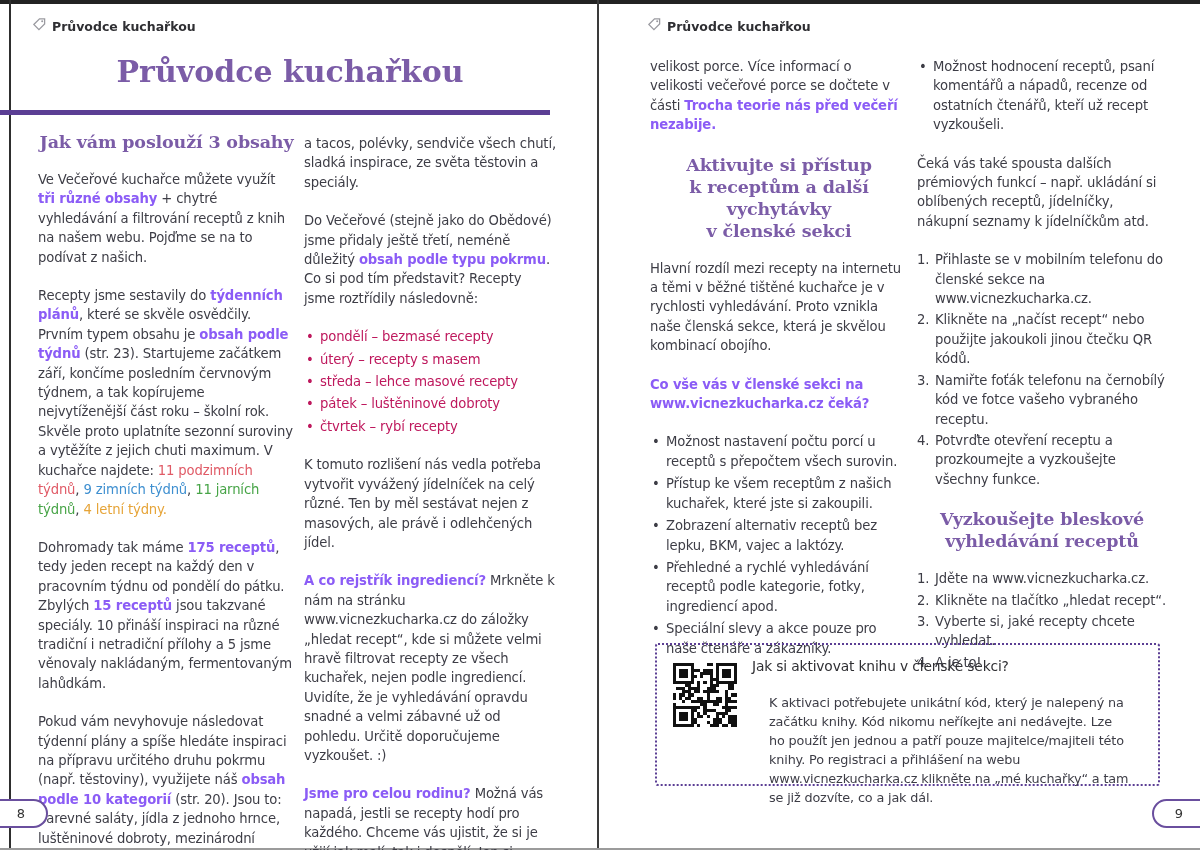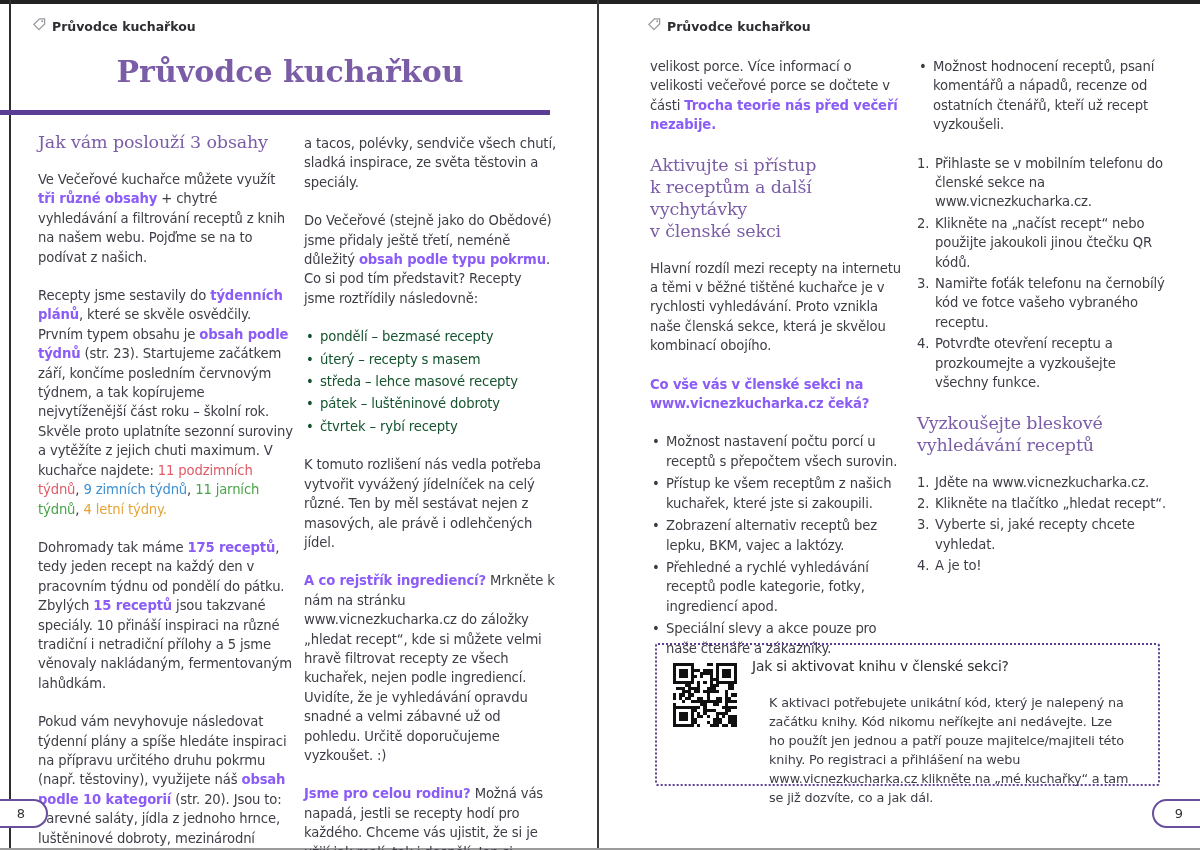--- a/index.html
+++ b/index.html
@@ -18,32 +18,32 @@
   #lp-header{left:33px}
   #rp-header{left:648px}
   .tag-ico{flex:0 0 auto;display:inline-block}
 
   .doc-title{position:absolute;top:54px;left:30px;width:520px;text-align:center;
     font-family:"DejaVu Serif","Liberation Serif",serif;font-weight:700;font-size:30px;color:#7b5ca7}
   .title-rule{position:absolute;top:110px;left:0;width:550px;height:5px;background:#5b3e94}
 
   .col{position:absolute;font-size:13.2px;line-height:19.4px;letter-spacing:-0.15px}
   .col p{margin:0 0 19px 0}
-  .sec{font-family:"DejaVu Serif","Liberation Serif",serif;font-weight:400;
-    font-size:17.5px;line-height:22px;color:#7b5ca7;margin:0 0 17px 0}
+  .sec{font-family:"DejaVu Serif","Liberation Serif",serif;font-weight:700;
+    font-size:17.5px;line-height:22px;color:#7b5ca7;text-align:center;margin:0 0 17px 0}
   .b{font-weight:700;color:#8b5cf6}
   .u{}
 
   #lp-col1{left:38px;top:131px;width:257px}
   #lp-col2{left:304px;top:134px;width:252px}
   #rp-col1{left:650px;top:57px;width:258px}
   #rp-col2{left:917px;top:57px;width:250px}
 
   ul.purple,ul.dark{list-style:none;margin:0 0 19px 0;padding:0}
-  ul.purple{color:#14532d}
+  ul.purple{color:#be185d}
   ul.purple li,ul.dark li{padding-left:16px;position:relative;margin-bottom:3px}
   ul.purple li::before,ul.dark li::before{content:"\2022";position:absolute;left:2px}
   ol.steps{list-style:none;margin:0 0 19px 0;padding:0;counter-reset:li}
   ol.steps li{counter-increment:li;padding-left:18px;position:relative;margin-bottom:2px}
   ol.steps li::before{content:counter(li) ".";position:absolute;left:0}
 
   .badge{position:absolute;background:#fff;border:2px solid #6a4f9e;font-size:13px;color:#333;
     width:50px;height:25px;line-height:25px;text-align:center;z-index:3}
   #badge-8{left:-6px;top:799px;border-radius:0 15px 15px 0}
   #badge-9{right:-6px;top:799px;border-radius:15px 0 0 15px}
@@ -119,20 +119,21 @@
       <li>Zobrazení alternativ receptů bez lepku, BKM, vajec a laktózy.</li>
       <li>Přehledné a rychlé vyhledávání receptů podle kategorie, fotky, ingrediencí apod.</li>
       <li>Speciální slevy a akce pouze pro naše čtenáře a zákazníky.</li>
     </ul>
 </div>
 
 <div class="col" id="rp-col2">
   <ul class="dark">
       <li>Možnost hodnocení receptů, psaní komentářů a nápadů, recenze od ostatních čtenářů, kteří už recept vyzkoušeli.</li>
     </ul>
+  <p><span>Čeká vás také spousta dalších prémiových funkcí – např. ukládání si oblíbených receptů, jídelníčky, nákupní seznamy k jídelníčkům atd.</span></p>
   <ol class="steps">
       <li><span>Přihlaste se v mobilním telefonu do členské sekce na </span><span class="u">www.vicnezkucharka.cz</span><span>.</span></li>
       <li><span>Klikněte na „načíst recept“ nebo použijte jakoukoli jinou čtečku QR kódů.</span></li>
       <li><span>Namiřte foťák telefonu na černobílý kód ve fotce vašeho vybraného receptu.</span></li>
       <li><span>Potvrďte otevření receptu a prozkoumejte a vyzkoušejte všechny funkce.</span></li>
     </ol>
   <h3 class="sec">Vyzkoušejte bleskové<br>vyhledávání receptů</h3>
   <ol class="steps">
       <li>Jděte na www.vicnezkucharka.cz.</li>
       <li>Klikněte na tlačítko „hledat recept“.</li>

